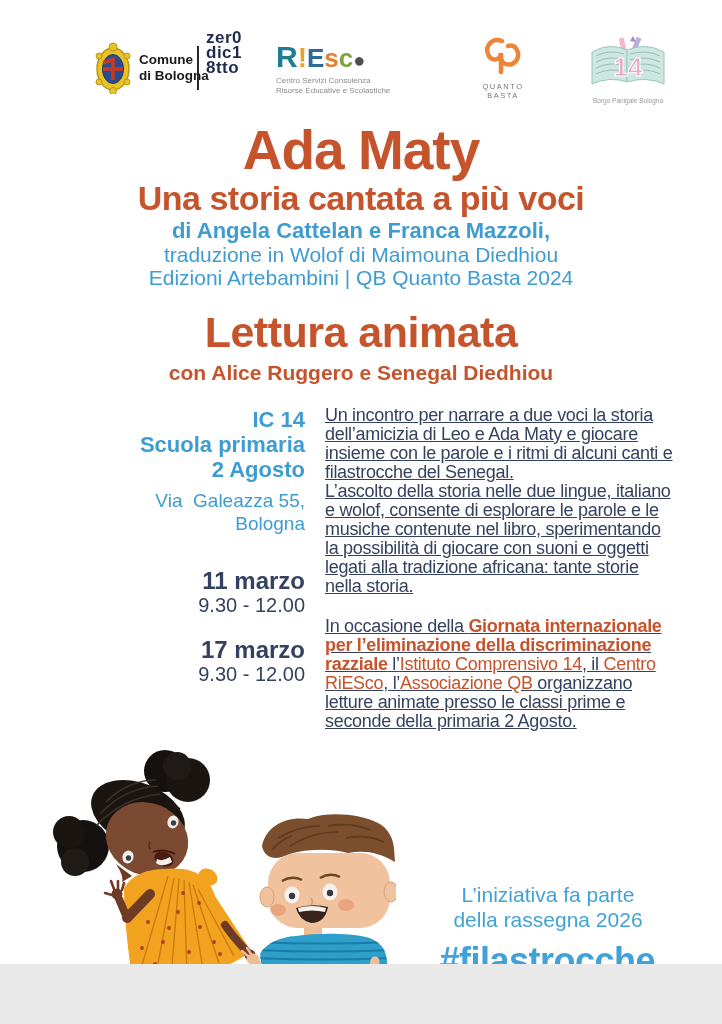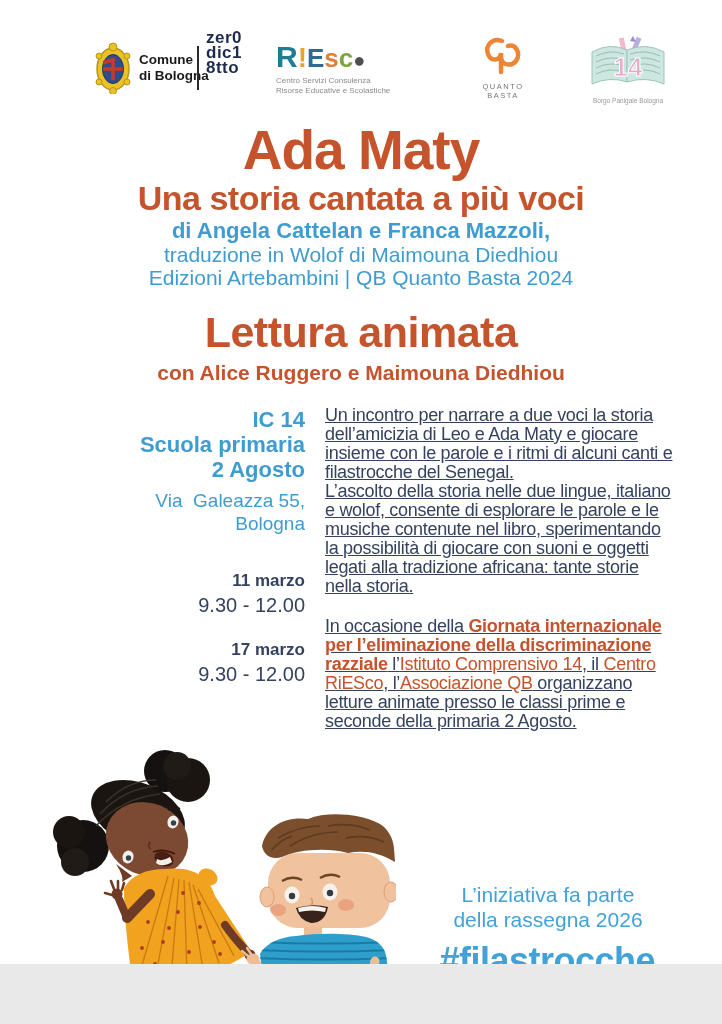--- a/index.html
+++ b/index.html
@@ -40,21 +40,21 @@
   .event-block{position:absolute;left:0;top:308px;width:722px;text-align:center;}
   .event-heading{font-size:43px;font-weight:800;color:var(--orange);line-height:48px;letter-spacing:-.5px;}
   .event-sub{font-size:21px;font-weight:700;color:var(--orange);line-height:24px;margin-top:5px;}
 
   
   .left-col{position:absolute;left:0;top:407px;width:305px;text-align:right;}
   .loc-line{font-size:22px;font-weight:700;color:var(--blue);line-height:25px;}
   .addr-line{font-size:19px;color:var(--blue);line-height:23px;white-space:pre-wrap;margin-left:38px;}
   .addr-block{margin-top:7px;}
   .dates-block{margin-top:33px;}
-  .date-day{font-size:17px;font-weight:700;color:var(--navy);line-height:25px;padding-left:20px;}
+  .date-day{font-size:24px;font-weight:700;color:var(--navy);line-height:25px;padding-left:20px;}
   .date-time{font-size:20px;color:var(--navy);line-height:24px;}
   .date-item + .date-item{margin-top:20px;}
 
   .right-col{position:absolute;left:325px;top:406px;width:348px;}
   .body-text{font-size:18px;color:var(--navy);line-height:19px;letter-spacing:-.3px;text-decoration:underline;}
   .para-gap{margin-top:21px;}
   .seg-navy{color:var(--navy);}
   .seg-orange{color:var(--orange);}
   .seg-orange-bold{color:var(--orange);font-weight:700;}
 
@@ -137,21 +137,21 @@
   <div class="title-block">
     <div class="title-main">Ada Maty</div>
     <div class="title-sub">Una storia cantata a più voci</div>
     <div class="title-authors">di Angela Cattelan e Franca Mazzoli,</div>
     <div class="title-line">traduzione in Wolof di Maimouna Diedhiou</div>
     <div class="title-line">Edizioni Artebambini | QB Quanto Basta 2024</div>
   </div>
 
   <div class="event-block">
     <div class="event-heading">Lettura animata</div>
-    <div class="event-sub">con Alice Ruggero e Maimouna Diedhiou</div>
+    <div class="event-sub">con Alice Ruggero e Senegal Diedhiou</div>
   </div>
 
   <div class="left-col">
     <div class="loc-line">IC 14</div>
     <div class="loc-line">Scuola primaria</div>
     <div class="loc-line">2 Agosto</div>
     <div class="addr-block">
       <div class="addr-line">Via  Galeazza 55,</div>
       <div class="addr-line">Bologna</div>
     </div>

